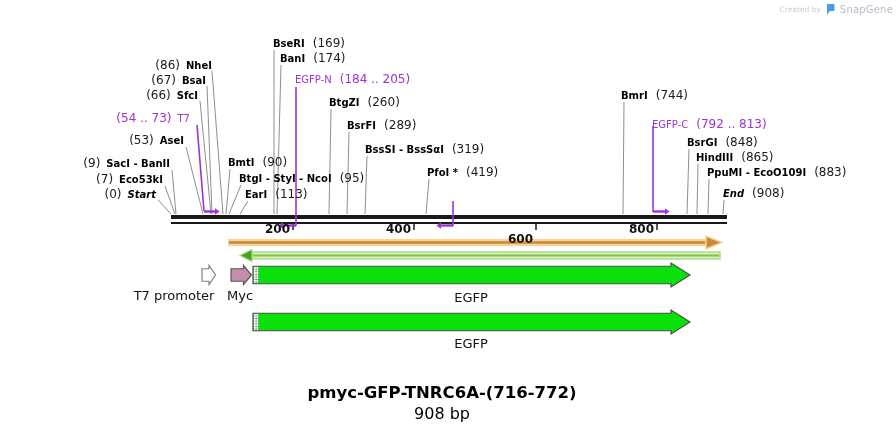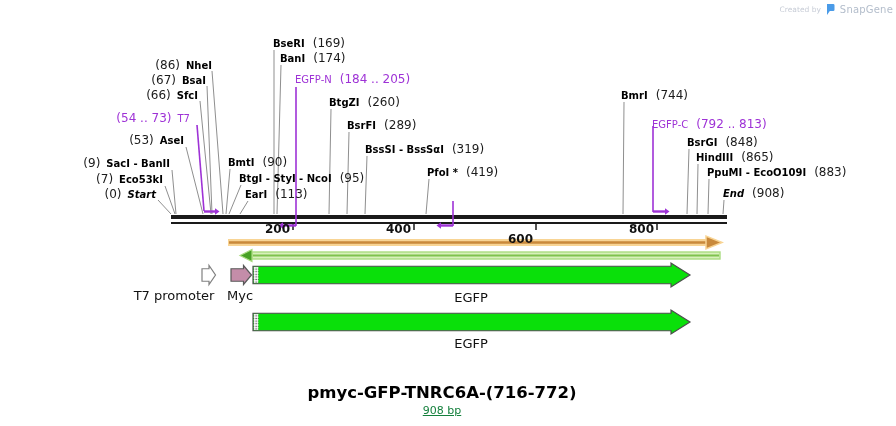--- a/index.html
+++ b/index.html
@@ -15,21 +15,21 @@
   .lbl .pos{font-size:12px;font-weight:400;color:#1b1b1b;}
   .lbl .pre{margin-right:6px;}
   .lbl .post{margin-left:8px;}
   .lbl.primer .name{font-weight:400;text-align:right;}
   .lbl.primer .name,.lbl.primer .pos{color:#9e32d6;}
   .it{font-style:italic;}
   .tick-lbl{position:absolute;font-size:12px;color:#111;line-height:13px;font-weight:bold;}
   .feat-lbl{position:absolute;width:140px;text-align:center;font-size:13px;color:#111;line-height:15px;}
   .title-block{position:absolute;left:0;top:383px;width:884px;text-align:center;}
   .map-title{font-size:16.5px;font-weight:700;color:#000;}
-  .map-length{font-size:11px;color:#15803d;margin-top:2px;text-decoration:underline;}
+  .map-length{font-size:16px;color:#000000;margin-top:2px;}
 </style>
 </head>
 <body>
 
 <div class="page">
   <div class="watermark">
     <span class="wm-created">Created by</span>
     <svg width="11" height="13" viewBox="0 0 11 13">
       <path d="M2 1 h6.2 a1.3 1.3 0 0 1 1.3 1.3 v4.4 a1.3 1.3 0 0 1 -1.3 1.3 h-3.4 l-2.8 4 z" fill="#4a9be8"></path>
     </svg>

